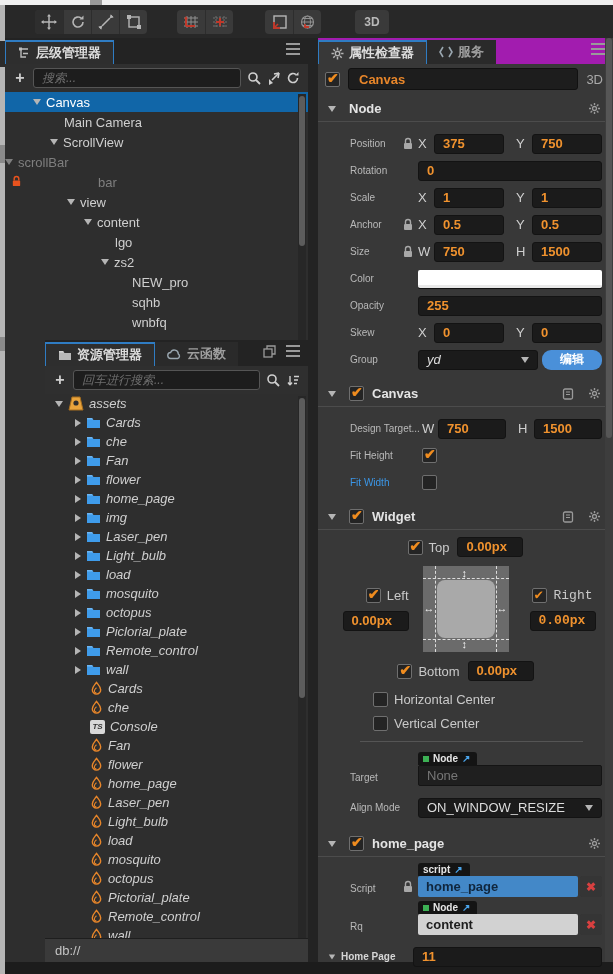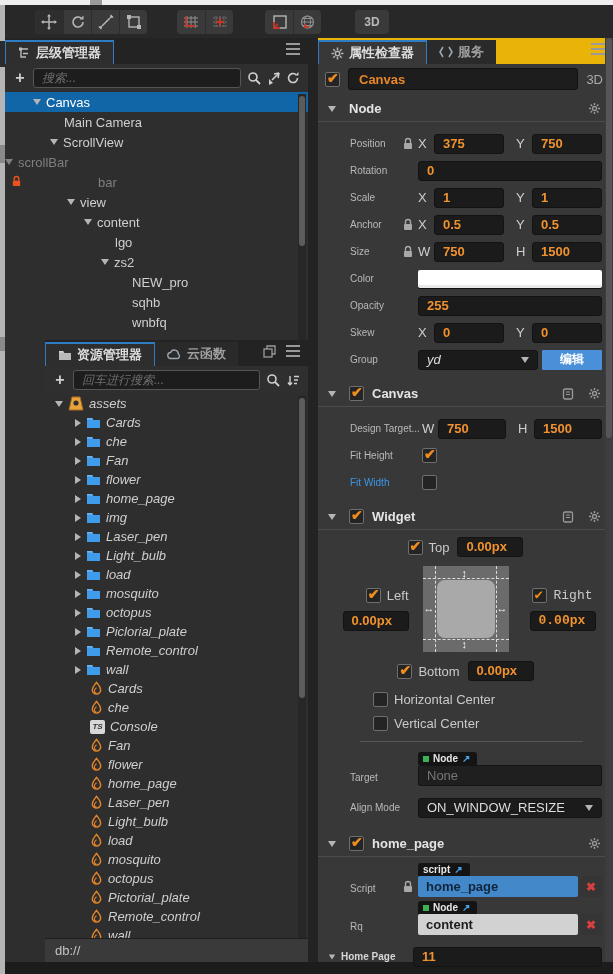--- a/index.html
+++ b/index.html
@@ -96,21 +96,21 @@
   .val { background:#1b1b1b; border:1px solid #131313; border-radius:3px; height:20px;
     line-height:18px; padding:0 8px; color:#f0922e; font-size:13px; font-weight:bold; cursor:text; }
   .val.small { width:70px; }
   .val.wide { flex:1; }
   .gapx { width:12px; flex:none; }
   .colorswatch { flex:1; height:18px; background:#fff; border-bottom:3px solid #e9e9e9;
     border-radius:2px; box-shadow:0 1px 0 #111; cursor:pointer; }
   .dropdown { background:#1b1b1b; border:1px solid #131313; border-radius:3px; height:20px;
     display:flex; align-items:center; padding:0 8px; color:#ddd; font-size:13px; cursor:pointer; }
   .dropdown .dtext { flex:1; }
-  .btn-blue { background:#4a90d9; color:#fff; font-weight:bold; font-size:12px; border-radius:1px;
+  .btn-blue { background:#4a90d9; color:#fff; font-weight:bold; font-size:12px; border-radius:9px;
     height:20px; padding:0 18px; display:flex; align-items:center; cursor:pointer; }
   .fitlbl-blue { color:#3b97e8; }
 
   
   #widget-body { padding:4px 0 2px 0; }
   .wrow-center { display:flex; align-items:center; justify-content:center; gap:8px; height:26px; }
   .winput { width:66px; }
   .wmid { display:flex; align-items:center; justify-content:center; gap:14px; margin:6px 0; }
   .wside { display:flex; flex-direction:column; gap:8px; width:80px; }
   .wside.left { align-items:flex-end; } .wside.right { align-items:center;font-family:Liberation Mono, monospace; }
@@ -597,21 +597,21 @@
     </div>
   <div id="asset-status">
     <span>db://</span>
   </div>
   <div class="scrollbar" style="right:2px; top:56px; height:542px;">
     <span class="thumb" style="top:2px; height:300px;"></span>
   </div>
 </div>
 
 <div id="insp-panel" class="abs">
-  <div class="tabbar" style="background:#eab308;">
+  <div class="tabbar" style="background:#a21caf;">
     <div class="tab active" style="background:#383838;">
       <svg width="13" height="13" viewBox="0 0 13 13">
         <circle cx="6.5" cy="6.5" r="2.2" stroke="#b5b5b5" stroke-width="1.4" fill="none"></circle>
         <path d="M6.5 0.5v2.4M6.5 10.1v2.4M0.5 6.5h2.4M10.1 6.5h2.4M2.3 2.3l1.7 1.7M9 9l1.7 1.7M10.7 2.3L9 4M4 9l-1.7 1.7" stroke="#b5b5b5" stroke-width="1.5"></path>
       </svg>
       <span class="tname">属性检查器</span>
     </div>
     <div class="tab">
       <svg width="14" height="12" viewBox="0 0 14 12">
         <path d="M4 1L1 6l3 5M10 1l3 5-3 5" stroke="#9aa7b0" stroke-width="1.6" fill="none"></path>

